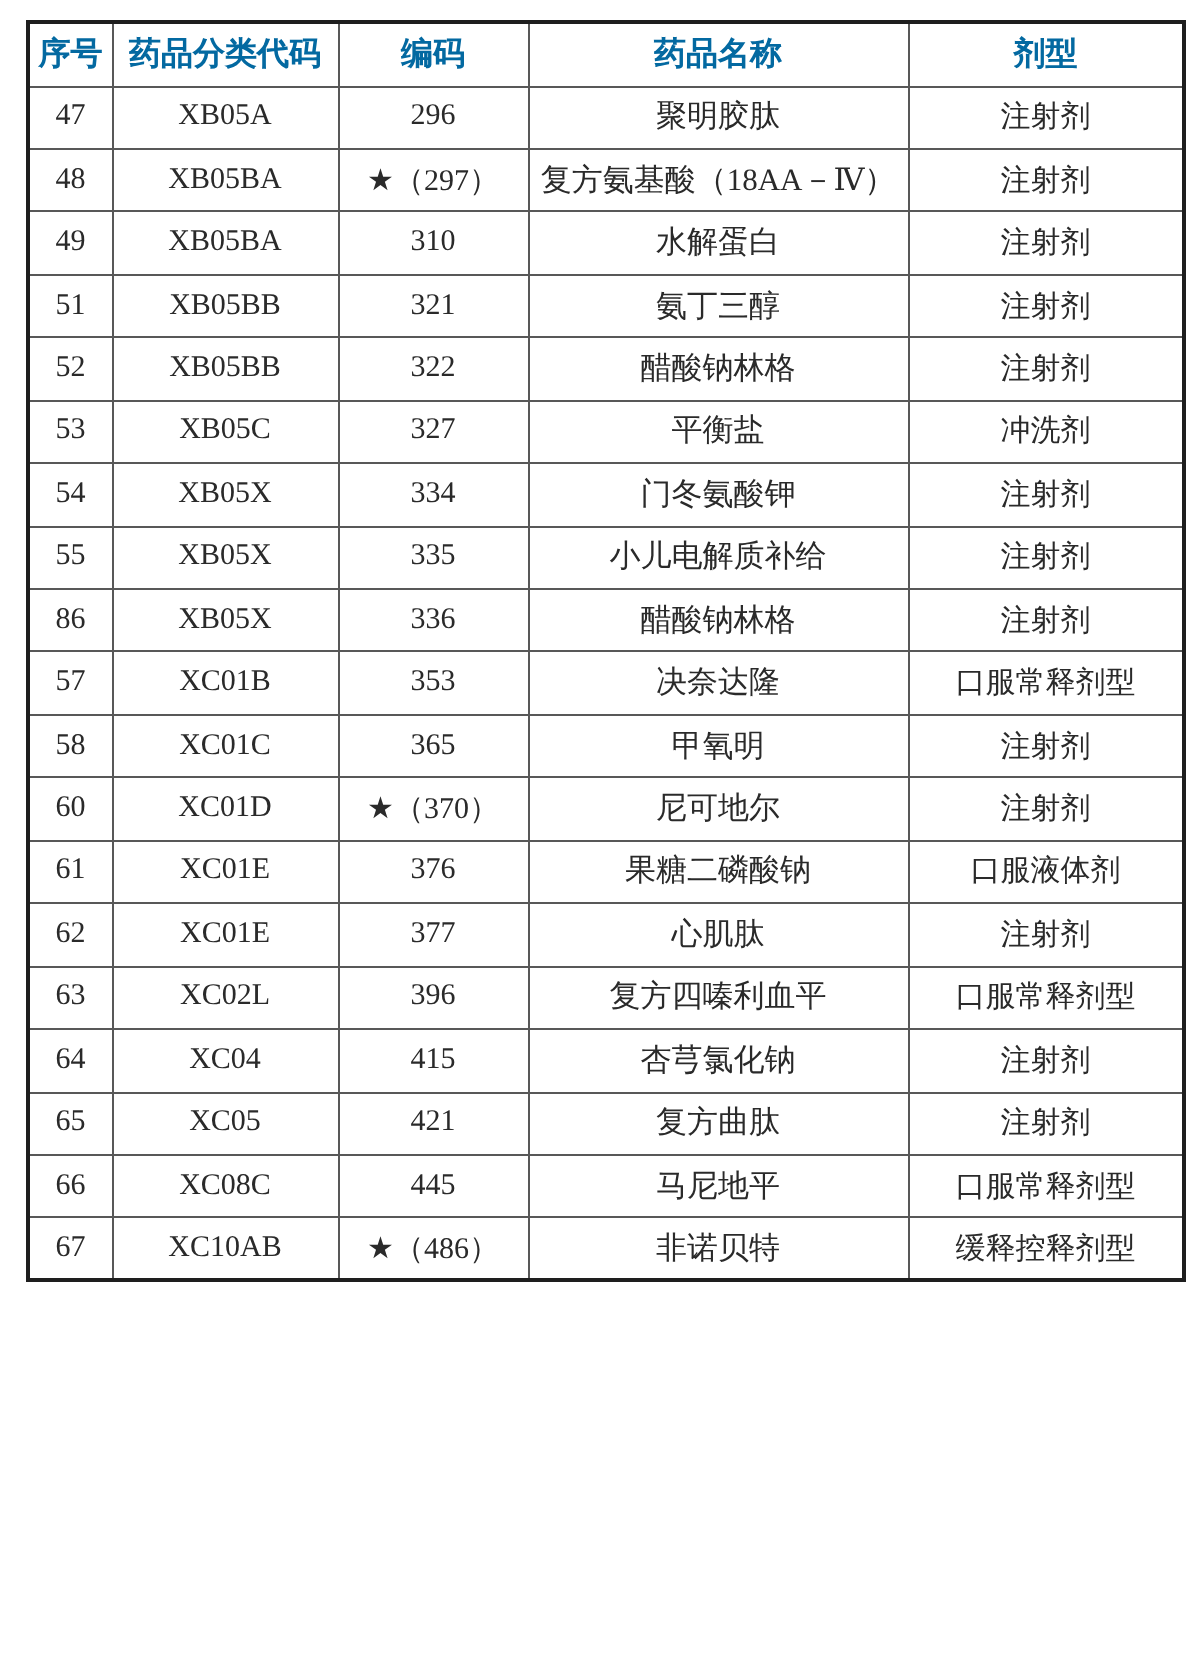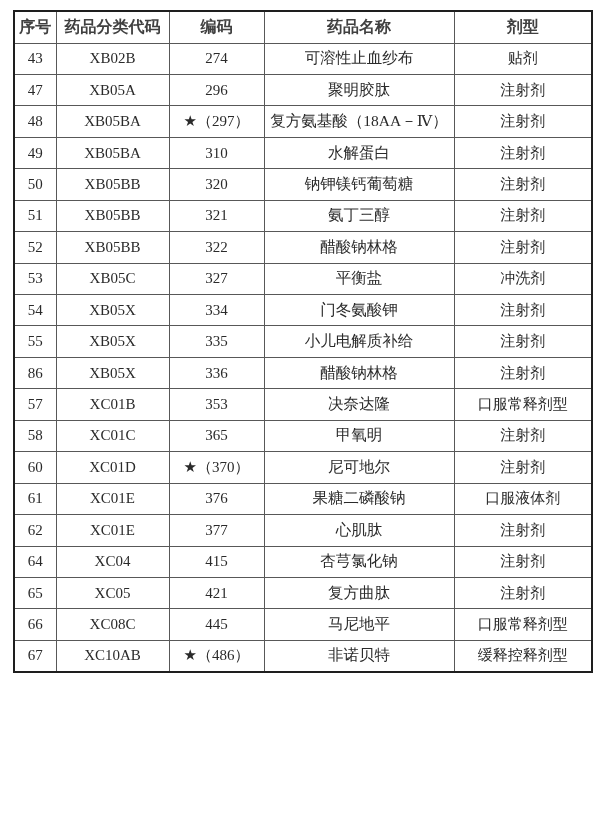--- a/index.html
+++ b/index.html
@@ -31,21 +31,21 @@
     padding: 0 2px;
     color: #2a2a2a;
     overflow: hidden;
     white-space: nowrap;
   }
   .doc-table thead tr { height: 32px; }
   .doc-table tbody tr { height: 31.44px; }
   .doc-table th {
     font-weight: bold;
     font-size: 16px;
-    color: #404040;
+    color: #0369a1;
   }
   .doc-table td {
     font-size: 15px;
   }
   .doc-table td.col-name { font-size: 15.5px; }
 </style>
 </head>
 <body>
 
 <div class="page">
@@ -61,52 +61,38 @@
       <tr>
         <th>序号</th>
         <th>药品分类代码</th>
         <th>编码</th>
         <th>药品名称</th>
         <th>剂型</th>
       </tr>
     </thead>
     <tbody>
         <tr>
-          <td class="col-seq">43</td>
-          <td class="col-class-code">XB02B</td>
-          <td class="col-code">274</td>
-          <td class="col-name">可溶性止血纱布</td>
-          <td class="col-dosage-form">贴剂</td>
-        </tr>
-        <tr>
           <td class="col-seq">47</td>
           <td class="col-class-code">XB05A</td>
           <td class="col-code">296</td>
           <td class="col-name">聚明胶肽</td>
           <td class="col-dosage-form">注射剂</td>
         </tr>
         <tr>
           <td class="col-seq">48</td>
           <td class="col-class-code">XB05BA</td>
           <td class="col-code">★（297）</td>
           <td class="col-name">复方氨基酸（18AA－Ⅳ）</td>
           <td class="col-dosage-form">注射剂</td>
         </tr>
         <tr>
           <td class="col-seq">49</td>
           <td class="col-class-code">XB05BA</td>
           <td class="col-code">310</td>
           <td class="col-name">水解蛋白</td>
-          <td class="col-dosage-form">注射剂</td>
-        </tr>
-        <tr>
-          <td class="col-seq">50</td>
-          <td class="col-class-code">XB05BB</td>
-          <td class="col-code">320</td>
-          <td class="col-name">钠钾镁钙葡萄糖</td>
           <td class="col-dosage-form">注射剂</td>
         </tr>
         <tr>
           <td class="col-seq">51</td>
           <td class="col-class-code">XB05BB</td>
           <td class="col-code">321</td>
           <td class="col-name">氨丁三醇</td>
           <td class="col-dosage-form">注射剂</td>
         </tr>
         <tr>
@@ -173,20 +159,27 @@
           <td class="col-dosage-form">口服液体剂</td>
         </tr>
         <tr>
           <td class="col-seq">62</td>
           <td class="col-class-code">XC01E</td>
           <td class="col-code">377</td>
           <td class="col-name">心肌肽</td>
           <td class="col-dosage-form">注射剂</td>
         </tr>
         <tr>
+          <td class="col-seq">63</td>
+          <td class="col-class-code">XC02L</td>
+          <td class="col-code">396</td>
+          <td class="col-name">复方四嗪利血平</td>
+          <td class="col-dosage-form">口服常释剂型</td>
+        </tr>
+        <tr>
           <td class="col-seq">64</td>
           <td class="col-class-code">XC04</td>
           <td class="col-code">415</td>
           <td class="col-name">杏芎氯化钠</td>
           <td class="col-dosage-form">注射剂</td>
         </tr>
         <tr>
           <td class="col-seq">65</td>
           <td class="col-class-code">XC05</td>
           <td class="col-code">421</td>

